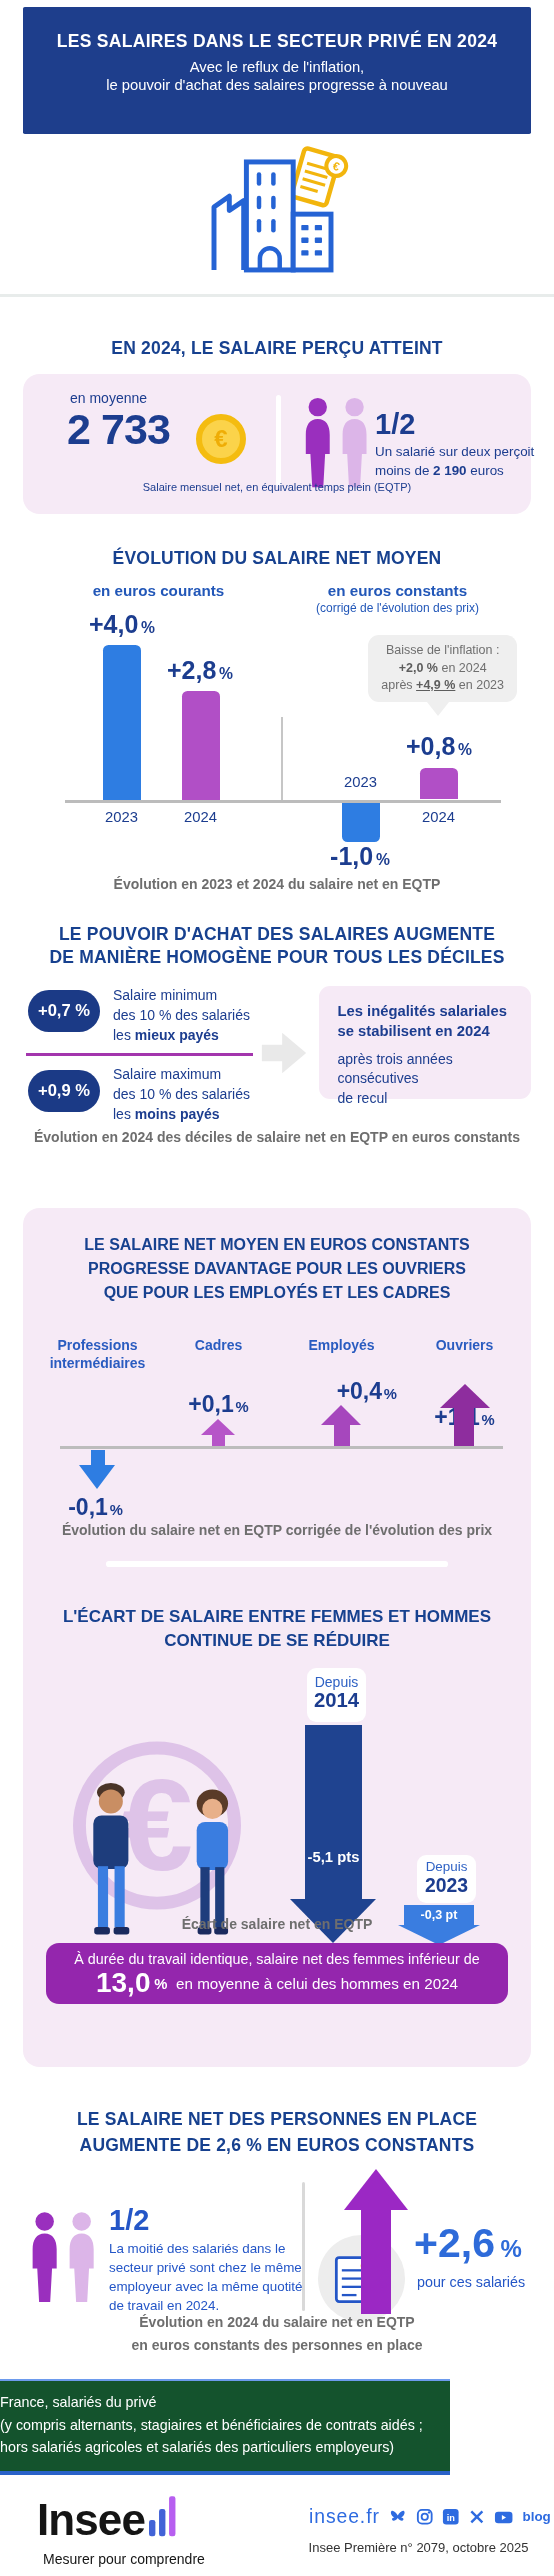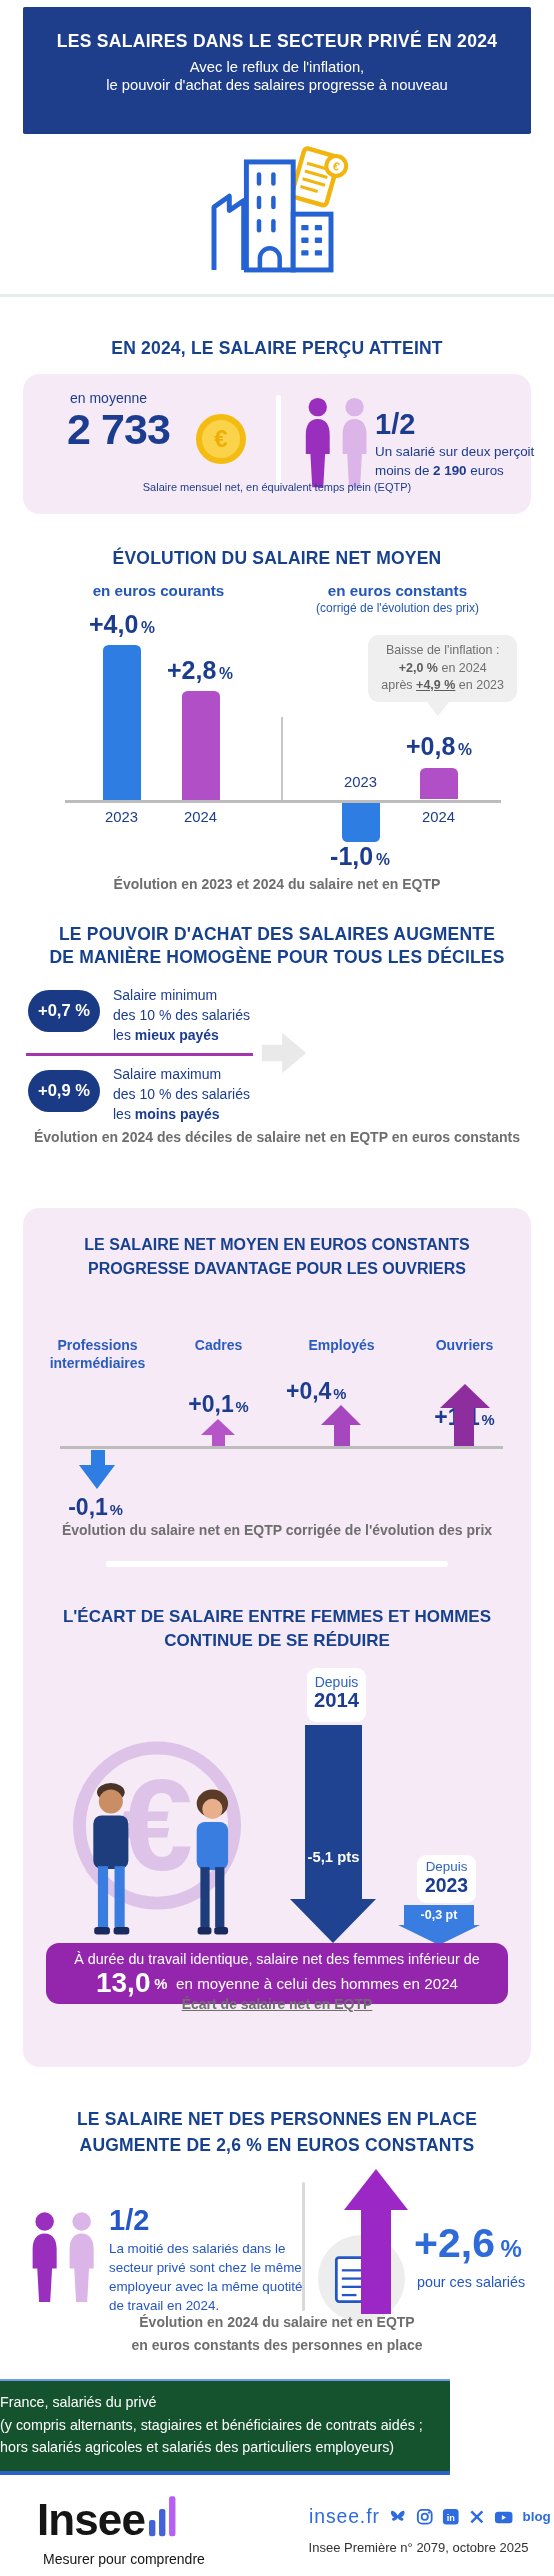--- a/index.html
+++ b/index.html
@@ -144,36 +144,47 @@
   <div class="abs navy" style="left:113px;top:1064px;font-size:14px;line-height:20px;">
     <div>Salaire maximum</div>
     <div>des 10 % des salariés</div>
     <div><span>les </span><span style="font-weight:bold;">moins payés</span></div>
   </div>
 
   <svg class="abs" style="left:260px;top:1029px;" width="48" height="48" viewBox="0 0 52 52">
     <path d="M2 17 H24 V4 L50 26 L24 48 V35 H2 Z" fill="#e9e9e9"></path>
   </svg>
 
+  <div class="abs pinkbox" style="left:319px;top:986px;width:212px;height:113px;border-radius:11px;">
+    <div class="navy" style="font-size:14.8px;font-weight:bold;line-height:20.3px;padding:14.8px 0 0 18.5px;">
+      <div>Les inégalités salariales</div>
+      <div>se stabilisent en 2024</div>
+    </div>
+    <div class="navy" style="font-size:14px;line-height:19.4px;padding:8.3px 0 0 18.5px;">
+      <div>après trois années consécutives</div>
+      <div>de recul</div>
+    </div>
+  </div>
   <div class="cx caption" style="top:1129px;">Évolution en 2024 des déciles de salaire net en EQTP en euros constants</div>
 
   <div class="abs pinkbox" style="left:23px;top:1208px;width:508px;height:859px;"></div>
   <div class="cx" style="top:1236px;font-size:16px;font-weight:bold;color:#17418f;">LE SALAIRE NET MOYEN EN EUROS CONSTANTS</div>
   <div class="cx" style="top:1260px;font-size:16px;font-weight:bold;color:#17418f;">PROGRESSE DAVANTAGE POUR LES OUVRIERS</div>
+  <div class="cx" style="top:1284px;font-size:16px;font-weight:bold;color:#17418f;">QUE POUR LES EMPLOYÉS ET LES CADRES</div>
 
   <div class="abs" style="left:42px;top:1337px;width:111px;text-align:center;font-size:14px;font-weight:bold;color:#2a5cc0;line-height:17.5px;">
     <div>Professions</div>
     <div>intermédiaires</div>
   </div>
   <div class="abs" style="left:163px;top:1337px;width:111px;text-align:center;font-size:14px;font-weight:bold;color:#2a5cc0;">Cadres</div>
   <div class="abs" style="left:286px;top:1337px;width:111px;text-align:center;font-size:14px;font-weight:bold;color:#2a5cc0;">Employés</div>
   <div class="abs" style="left:409px;top:1337px;width:111px;text-align:center;font-size:14px;font-weight:bold;color:#2a5cc0;">Ouvriers</div>
 
   <div class="abs catval" style="left:409px;top:1356px;width:111px;text-align:center;margin-top:48px;"><span>+1,1</span><span class="pc">%</span></div>
-  <div class="abs catval" style="left:286px;top:1378px;width:111px;text-align:left;"><span>+0,4</span><span class="pc">%</span></div>
+  <div class="abs catval" style="left:286px;top:1378px;width:111px;text-align:right;"><span>+0,4</span><span class="pc">%</span></div>
   <div class="abs catval" style="left:163px;top:1391px;width:111px;text-align:center;"><span>+0,1</span><span class="pc">%</span></div>
 
   <div class="tri" style="left:201px;top:1419px;border-left:17.5px solid transparent;border-right:17.5px solid transparent;border-bottom:16.6px solid #b655c8;"></div>
   <div class="abs" style="left:212px;top:1434px;width:13px;height:12px;background:#b655c8;"></div>
   <div class="tri" style="left:321px;top:1405px;border-left:20.3px solid transparent;border-right:20.3px solid transparent;border-bottom:20.3px solid #a647bd;"></div>
   <div class="abs" style="left:334px;top:1424px;width:15.7px;height:22px;background:#a647bd;"></div>
   <div class="tri" style="left:440px;top:1384px;border-left:25px solid transparent;border-right:25px solid transparent;border-bottom:24px solid #8e2d9e;"></div>
   <div class="abs" style="left:454px;top:1407px;width:20.3px;height:40px;background:#8e2d9e;"></div>
 
   <div class="abs" style="left:60px;top:1446px;width:443px;height:2.8px;background:#bcbcbc;"></div>
@@ -226,21 +237,21 @@
   <div class="abs" style="left:404px;top:1905px;width:70px;height:20.3px;background:#3a7de0;color:#fff;font-size:12.5px;font-weight:bold;text-align:center;line-height:20.3px;">-0,3 pt</div>
   <div class="tri" style="left:398px;top:1925px;border-left:41px solid transparent;border-right:41px solid transparent;border-top:20.3px solid #3a7de0;"></div>
 
   <div class="abs" style="left:46px;top:1943px;width:462px;height:61px;background:#9426ad;border-radius:13px;">
     <div style="color:#fff;font-size:14.3px;text-align:center;padding-top:8.3px;">À durée du travail identique, salaire net des femmes inférieur de</div>
     <div style="color:#fff;text-align:center;margin-top:0px;">
       <span style="font-size:28px;font-weight:bold;vertical-align:-3.7px;">13,0</span><span style="font-size:14.8px;font-weight:bold;margin-left:3.7px;">%</span>
       <span style="font-size:15.2px;margin-left:4.6px;">en moyenne à celui des hommes en 2024</span>
     </div>
   </div>
-  <div class="cx caption" style="top:1996px;text-decoration:underline;">Écart de salaire net en EQTP</div>
+  <div class="cx caption" style="top:1916px;">Écart de salaire net en EQTP</div>
 
   <div class="cx h-section" style="top:2109px;">LE SALAIRE NET DES PERSONNES EN PLACE</div>
   <div class="cx h-section" style="top:2135px;">AUGMENTE DE 2,6 % EN EUROS CONSTANTS</div>
 
   <svg class="abs" style="left:28px;top:2206px;" width="74" height="103" viewBox="0 0 80 100">
     <g fill="#9a2fbe">
       <circle cx="18" cy="11" r="10"></circle>
       <path d="M18 24 C9 24 5 31 5 41 L5 62 L10 62 L12 98 L24 98 L26 62 L31 62 L31 41 C31 31 27 24 18 24 Z"></path>
     </g>
     <g fill="#dcb5e8">

